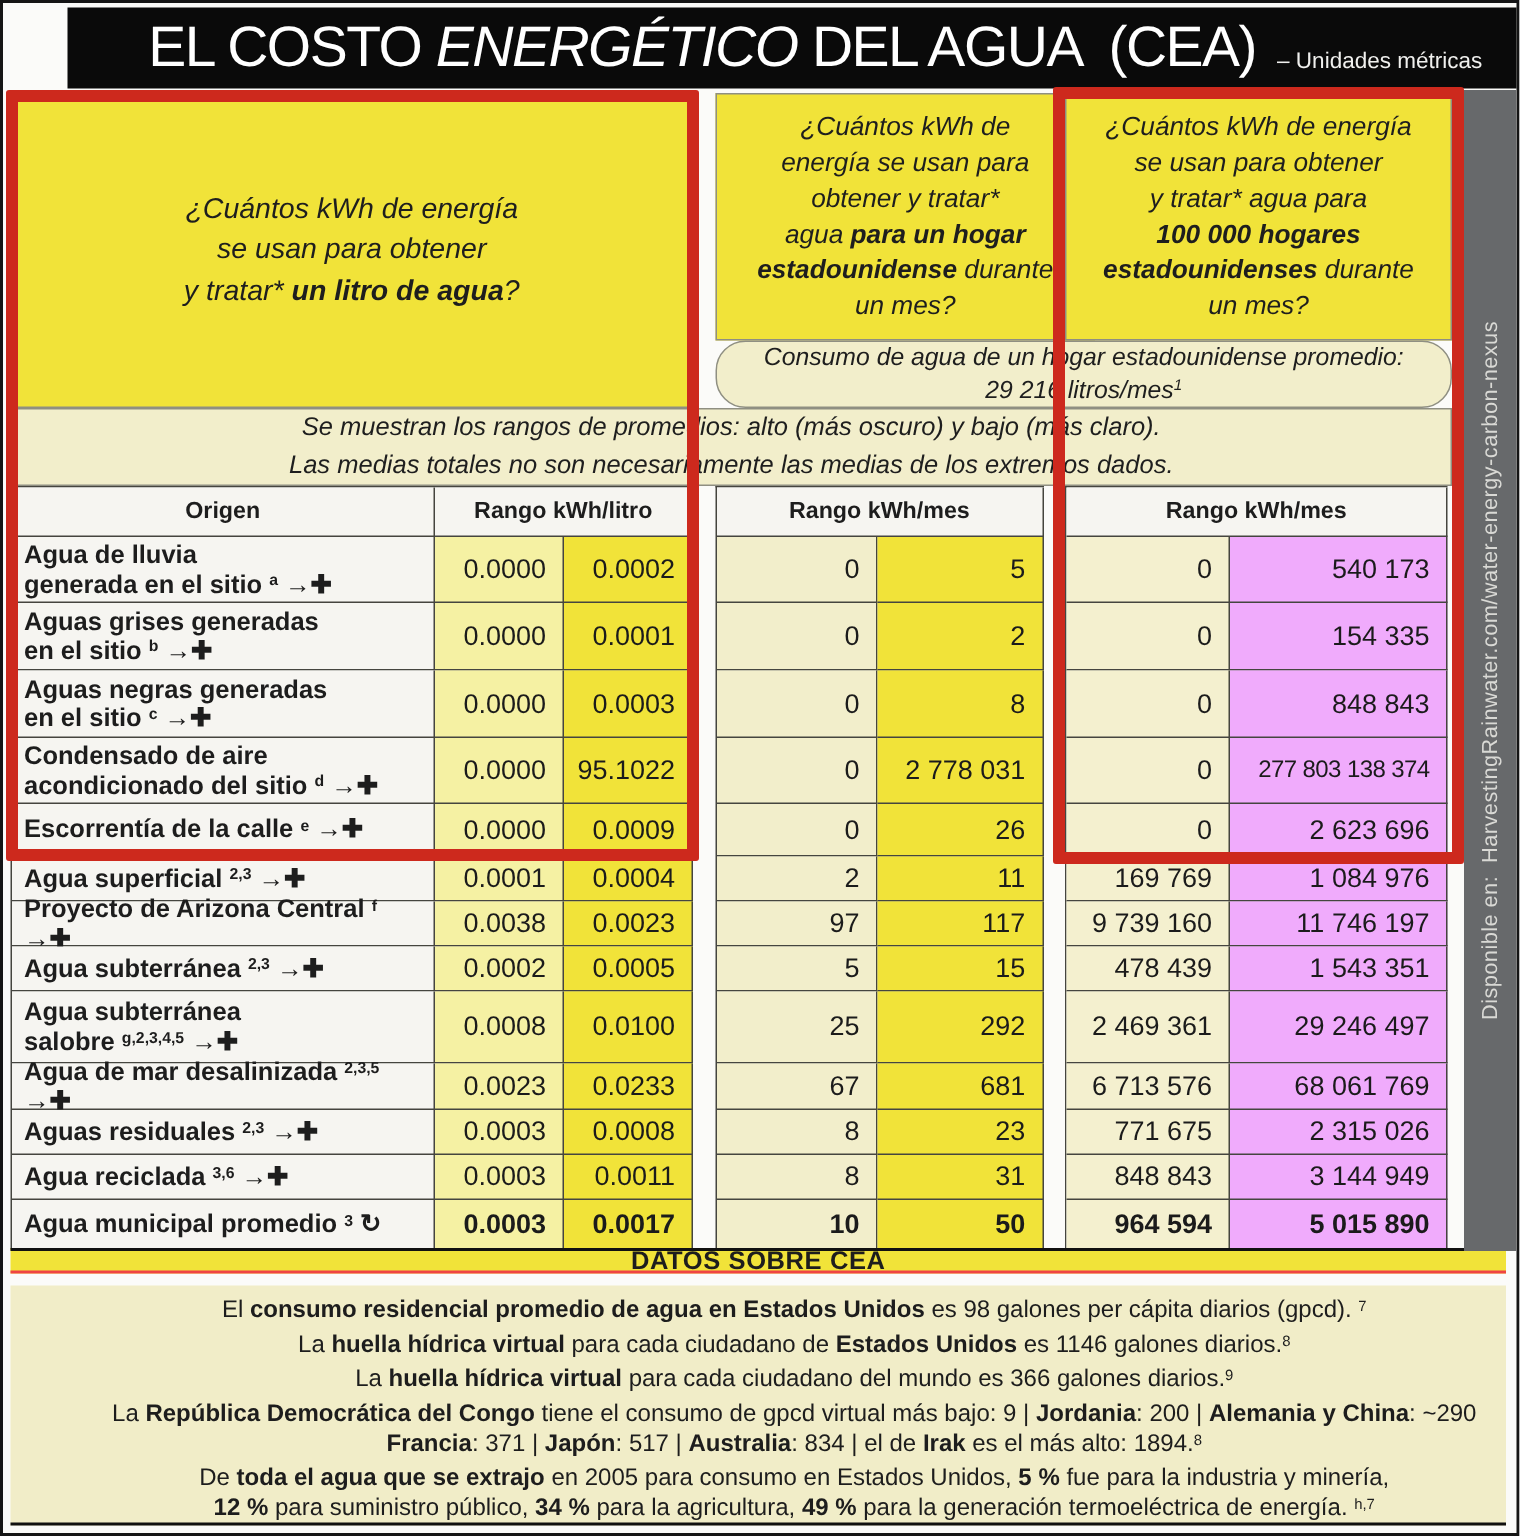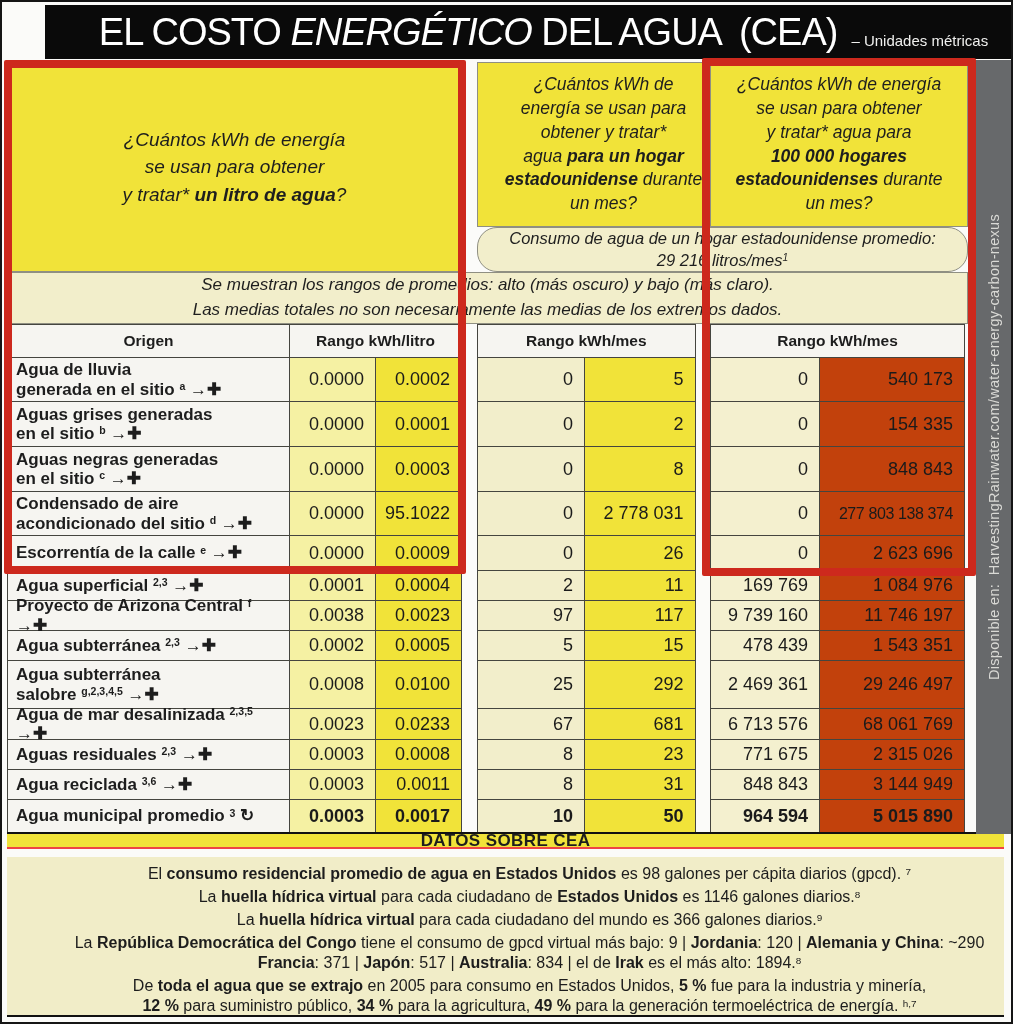--- a/index.html
+++ b/index.html
@@ -34,21 +34,21 @@
   .cell{display:flex;align-items:center;box-sizing:border-box;
         border-right:1.5px solid #45453f;border-bottom:1.5px solid #45453f;}
   .ch{background:#f6f5f1;justify-content:center;font-weight:bold;font-size:15.5px;}
   .span2{grid-column:span 2;}
   .origin{background:#f6f5f1;padding:2px 3px 2px 8px;font-weight:bold;font-size:17px;line-height:1.13;}
   .num{justify-content:flex-end;padding-right:11px;font-size:18px;color:#1b1b1b;white-space:pre;}
   .litro-lo{background:#f5f1a3;}
   .hi{background:#f1e339;}
   .mes-lo{background:#f2eecb;}
   .k-lo{background:#f4f0cf;}
-  .k-hi{background:#c2410c;}
+  .k-hi{background:#f0abfc;}
   .bnum{font-weight:bold;}
   .smallnum{font-size:16px;letter-spacing:-0.4px;}
   sup{font-size:62%;position:relative;top:-0.45em;line-height:0;vertical-align:baseline;}
   .sym{font-style:normal;font-weight:bold;}
   
   .redbox{position:absolute;box-sizing:border-box;border:8px solid #cd291d;border-radius:2px;
           pointer-events:none;z-index:6;}
   #red-left{left:2px;top:58px;width:462px;height:514px;}
   #red-right{left:700px;top:56px;width:274px;height:518px;}
   
@@ -244,19 +244,19 @@
   </div>
 
   <div id="red-left" class="redbox"></div>
   <div id="red-right" class="redbox"></div>
 
   <div class="datos-band">DATOS SOBRE CEA</div>
   <div class="facts">
     <p class="fact"><span class="rin"><span>El </span><b>consumo residencial promedio de agua en Estados Unidos</b><span> es 98 galones per cápita diarios (gpcd). </span><sup>7</sup></span></p>
     <p class="fact"><span class="rin"><span>La </span><b>huella hídrica virtual</b><span> para cada ciudadano de </span><b>Estados Unidos</b><span> es 1146 galones diarios.</span><sup>8</sup></span></p>
     <p class="fact"><span class="rin"><span>La </span><b>huella hídrica virtual</b><span> para cada ciudadano del mundo es 366 galones diarios.</span><sup>9</sup></span></p>
-    <p class="fact"><span class="rin"><span>La </span><b>República Democrática del Congo</b><span> tiene el consumo de gpcd virtual más bajo: 9 | </span><b>Jordania</b><span>: 120 | </span><b>Alemania y China</b><span>: ~290
+    <p class="fact"><span class="rin"><span>La </span><b>República Democrática del Congo</b><span> tiene el consumo de gpcd virtual más bajo: 9 | </span><b>Jordania</b><span>: 200 | </span><b>Alemania y China</b><span>: ~290
 </span><b>Francia</b><span>: 371 | </span><b>Japón</b><span>: 517 | </span><b>Australia</b><span>: 834 | el de </span><b>Irak</b><span> es el más alto: 1894.</span><sup>8</sup></span></p>
     <p class="fact"><span class="rin"><span>De </span><b>toda el agua que se extrajo</b><span> en 2005 para consumo en Estados Unidos, </span><b>5 %</b><span> fue para la industria y minería,
 </span><b>12 %</b><span> para suministro público, </span><b>34 %</b><span> para la agricultura, </span><b>49 %</b><span> para la generación termoeléctrica de energía. </span><sup>h,7</sup></span></p>
   </div>
 
 </div>
 
 </body></html>

